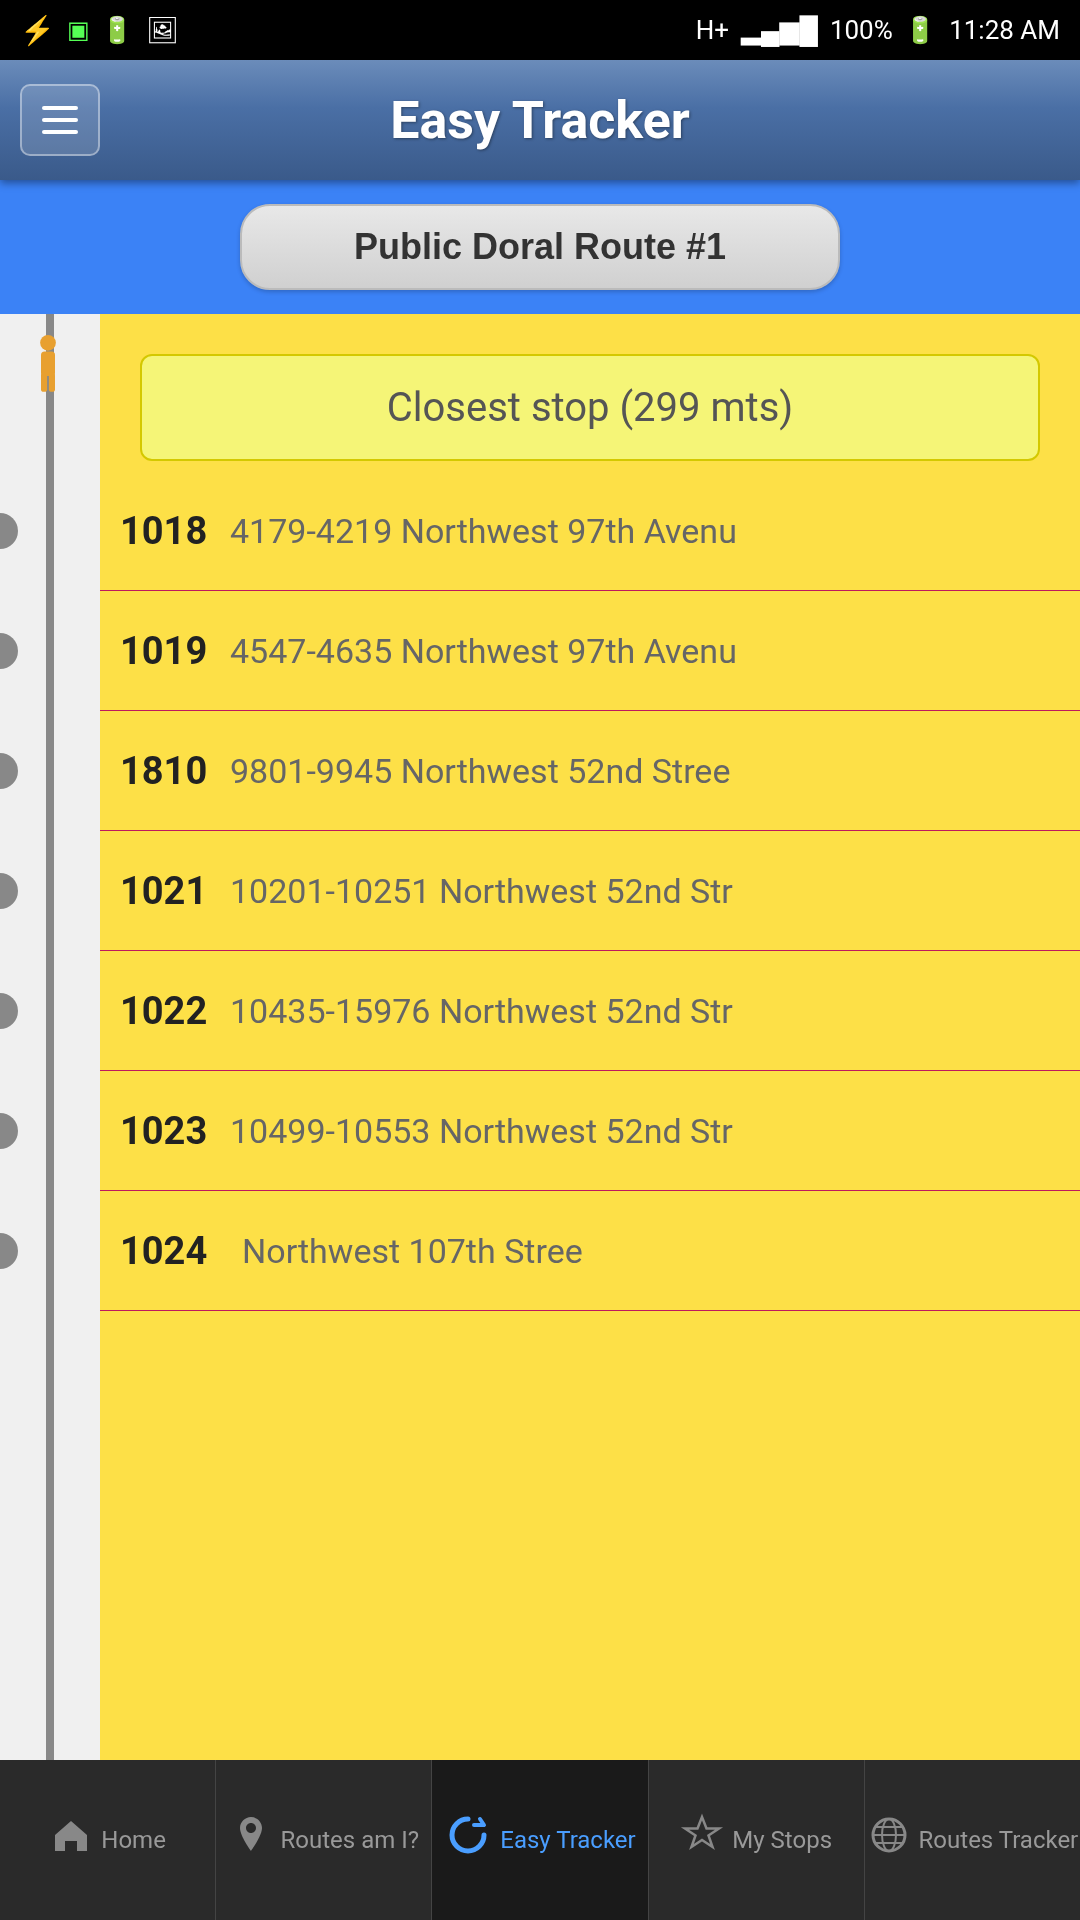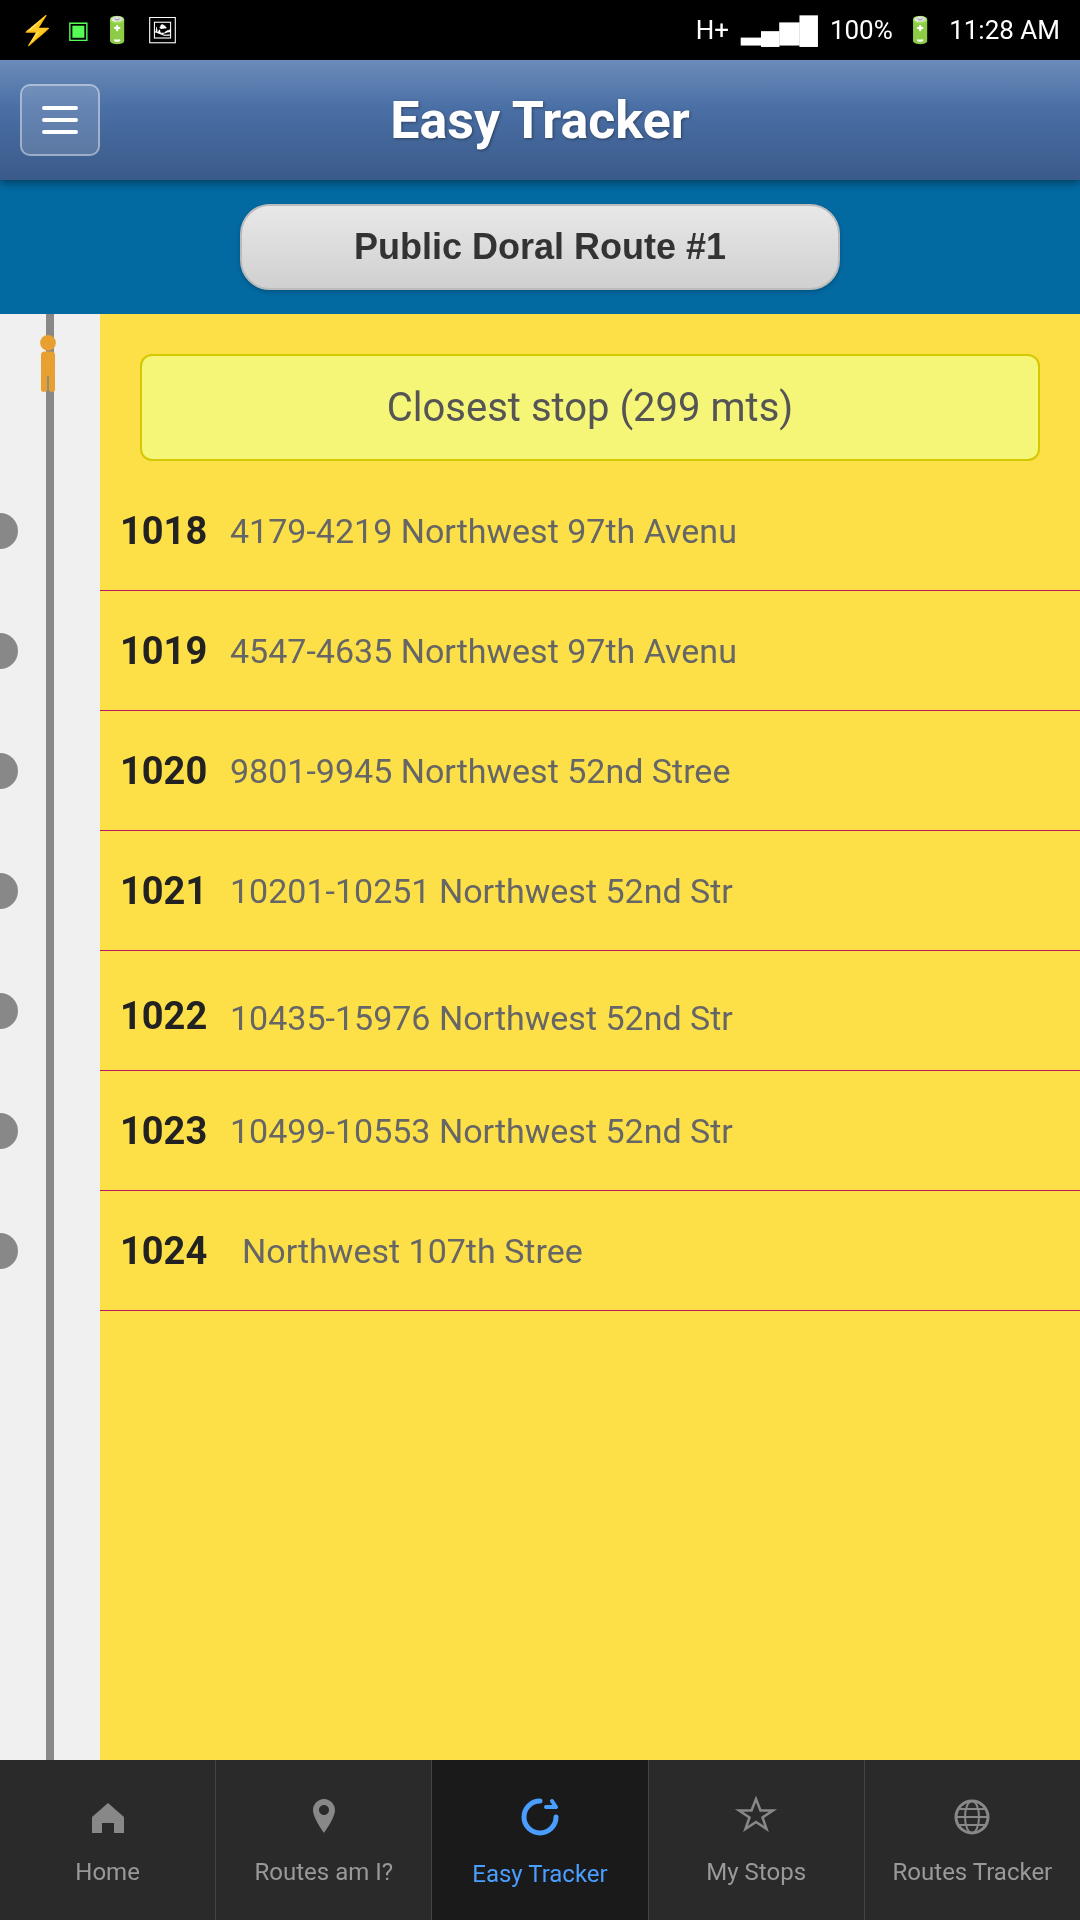--- a/index.html
+++ b/index.html
@@ -77,21 +77,21 @@
     #header-title {
       color: #fff;
       font-size: 52px;
       font-weight: bold;
       text-shadow: 1px 1px 3px rgba(0,0,0,0.4);
     }
 
     
     #route-selector {
       width: 100%;
-      background: #0369a1;
+      background: #3b82f6;
       display: flex;
       align-items: flex-start;
       justify-content: center;
       padding: 24px 20px;
     }
 
     #route-button {
       background: linear-gradient(180deg, #e8e8e8 0%, #d0d0d0 100%);
       border: 2px solid #bbb;
       border-radius: 30px;
@@ -206,21 +206,21 @@
       width: 100%;
       height: 160px;
       background: #2a2a2a;
       display: flex;
       align-items: stretch;
     }
 
     .nav-item {
       flex: 1;
       display: flex;
-      flex-direction: column;
+      flex-direction: row;
       align-items: center;
       justify-content: center;
       gap: 8px;
       cursor: pointer;
       border-right: 1px solid #444;
     }
     .nav-item:last-child { border-right: none; }
     .nav-item.active { background: #1a1a1a; }
 
     .nav-icon {
@@ -310,31 +310,31 @@
     </div>
 
     <div class="stop-item" style="position:relative;">
       <div class="stop-dot"></div>
       <span class="stop-number">1019</span>
       <span class="stop-address">4547-4635 Northwest 97th Avenu</span>
     </div>
 
     <div class="stop-item" style="position:relative;">
       <div class="stop-dot"></div>
-      <span class="stop-number">1020</span>
+      <span class="stop-number">1810</span>
       <span class="stop-address">9801-9945 Northwest 52nd Stree</span>
     </div>
 
     <div class="stop-item" style="position:relative;">
       <div class="stop-dot"></div>
       <span class="stop-number">1021</span>
       <span class="stop-address">10201-10251 Northwest 52nd Str</span>
     </div>
 
-    <div class="stop-item" style="position:relative;align-items:flex-end;">
+    <div class="stop-item" style="position:relative;">
       <div class="stop-dot"></div>
       <span class="stop-number">1022</span>
       <span class="stop-address">10435-15976 Northwest 52nd Str</span>
     </div>
 
     <div class="stop-item" style="position:relative;">
       <div class="stop-dot"></div>
       <span class="stop-number">1023</span>
       <span class="stop-address">10499-10553 Northwest 52nd Str</span>
     </div>

